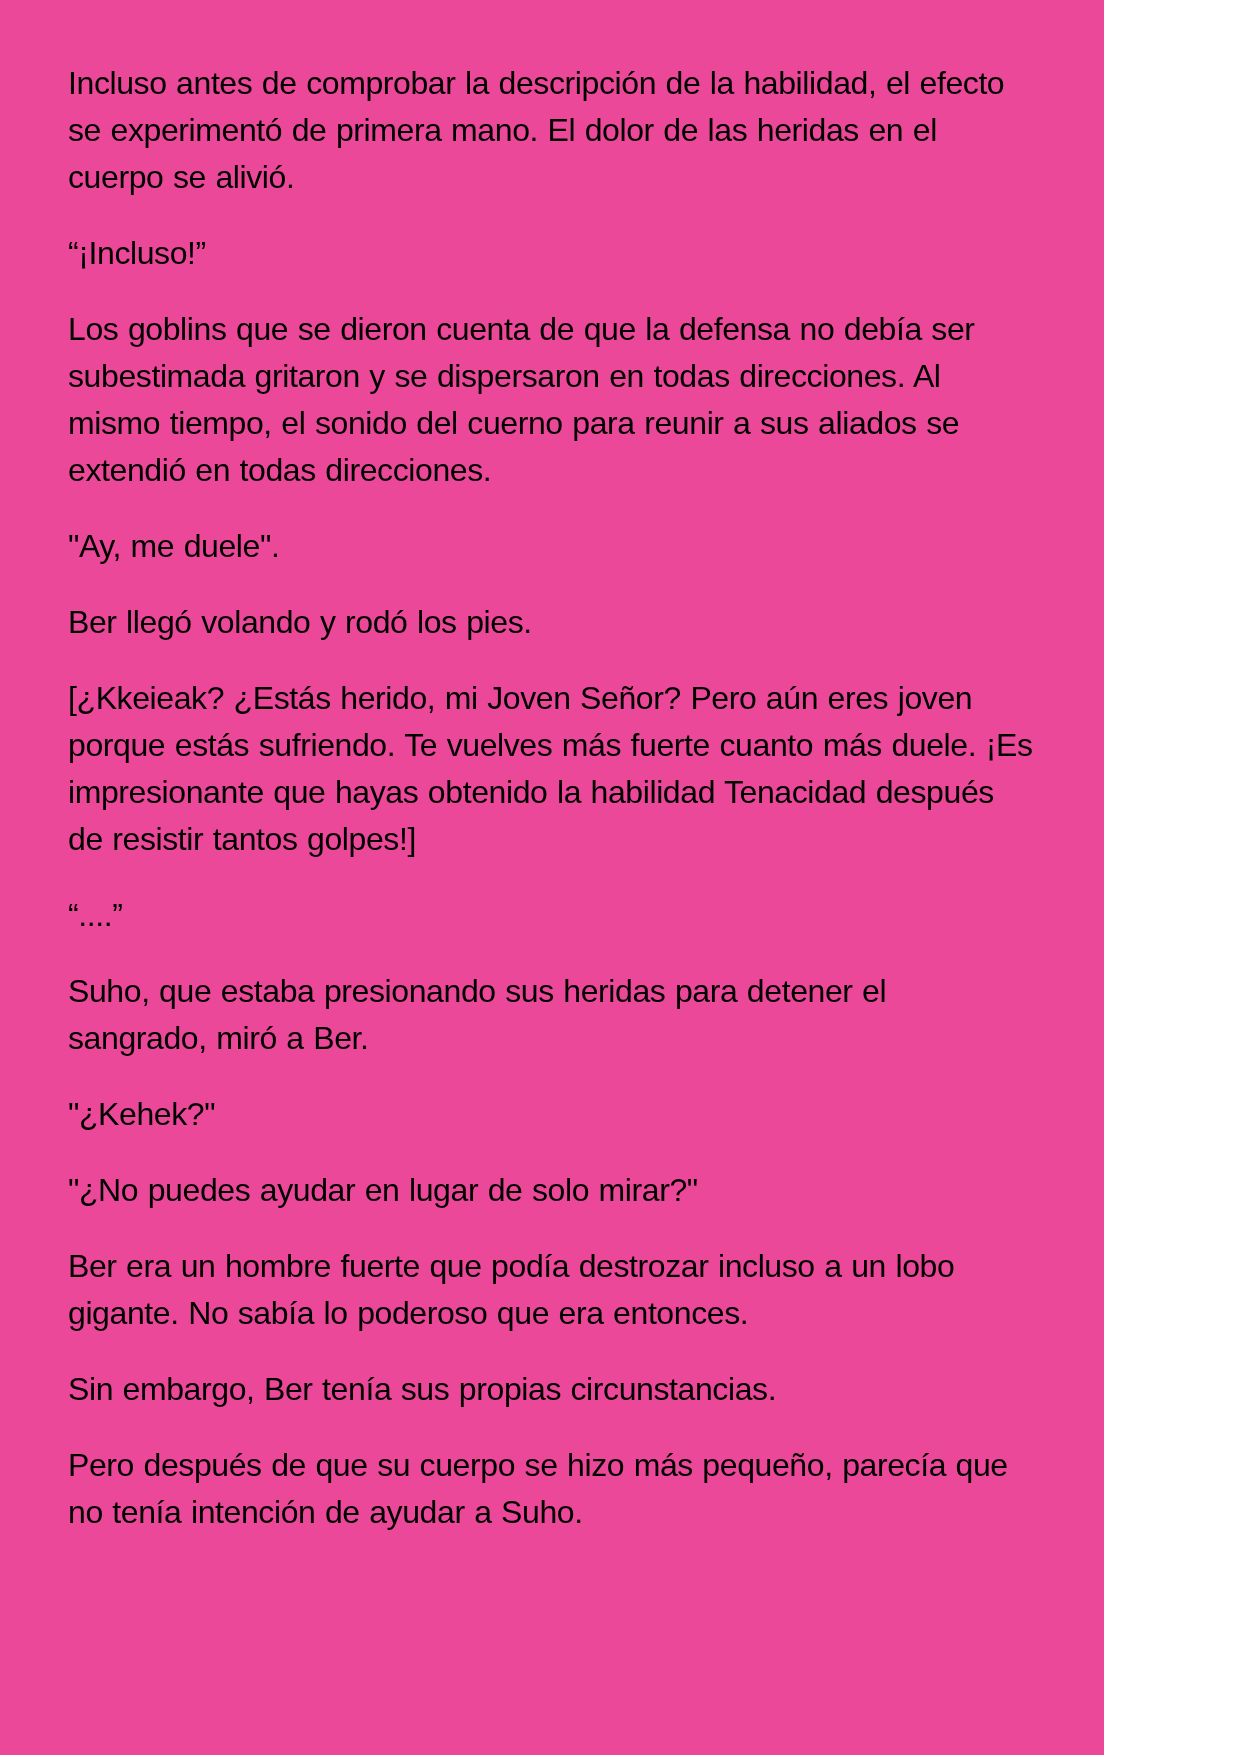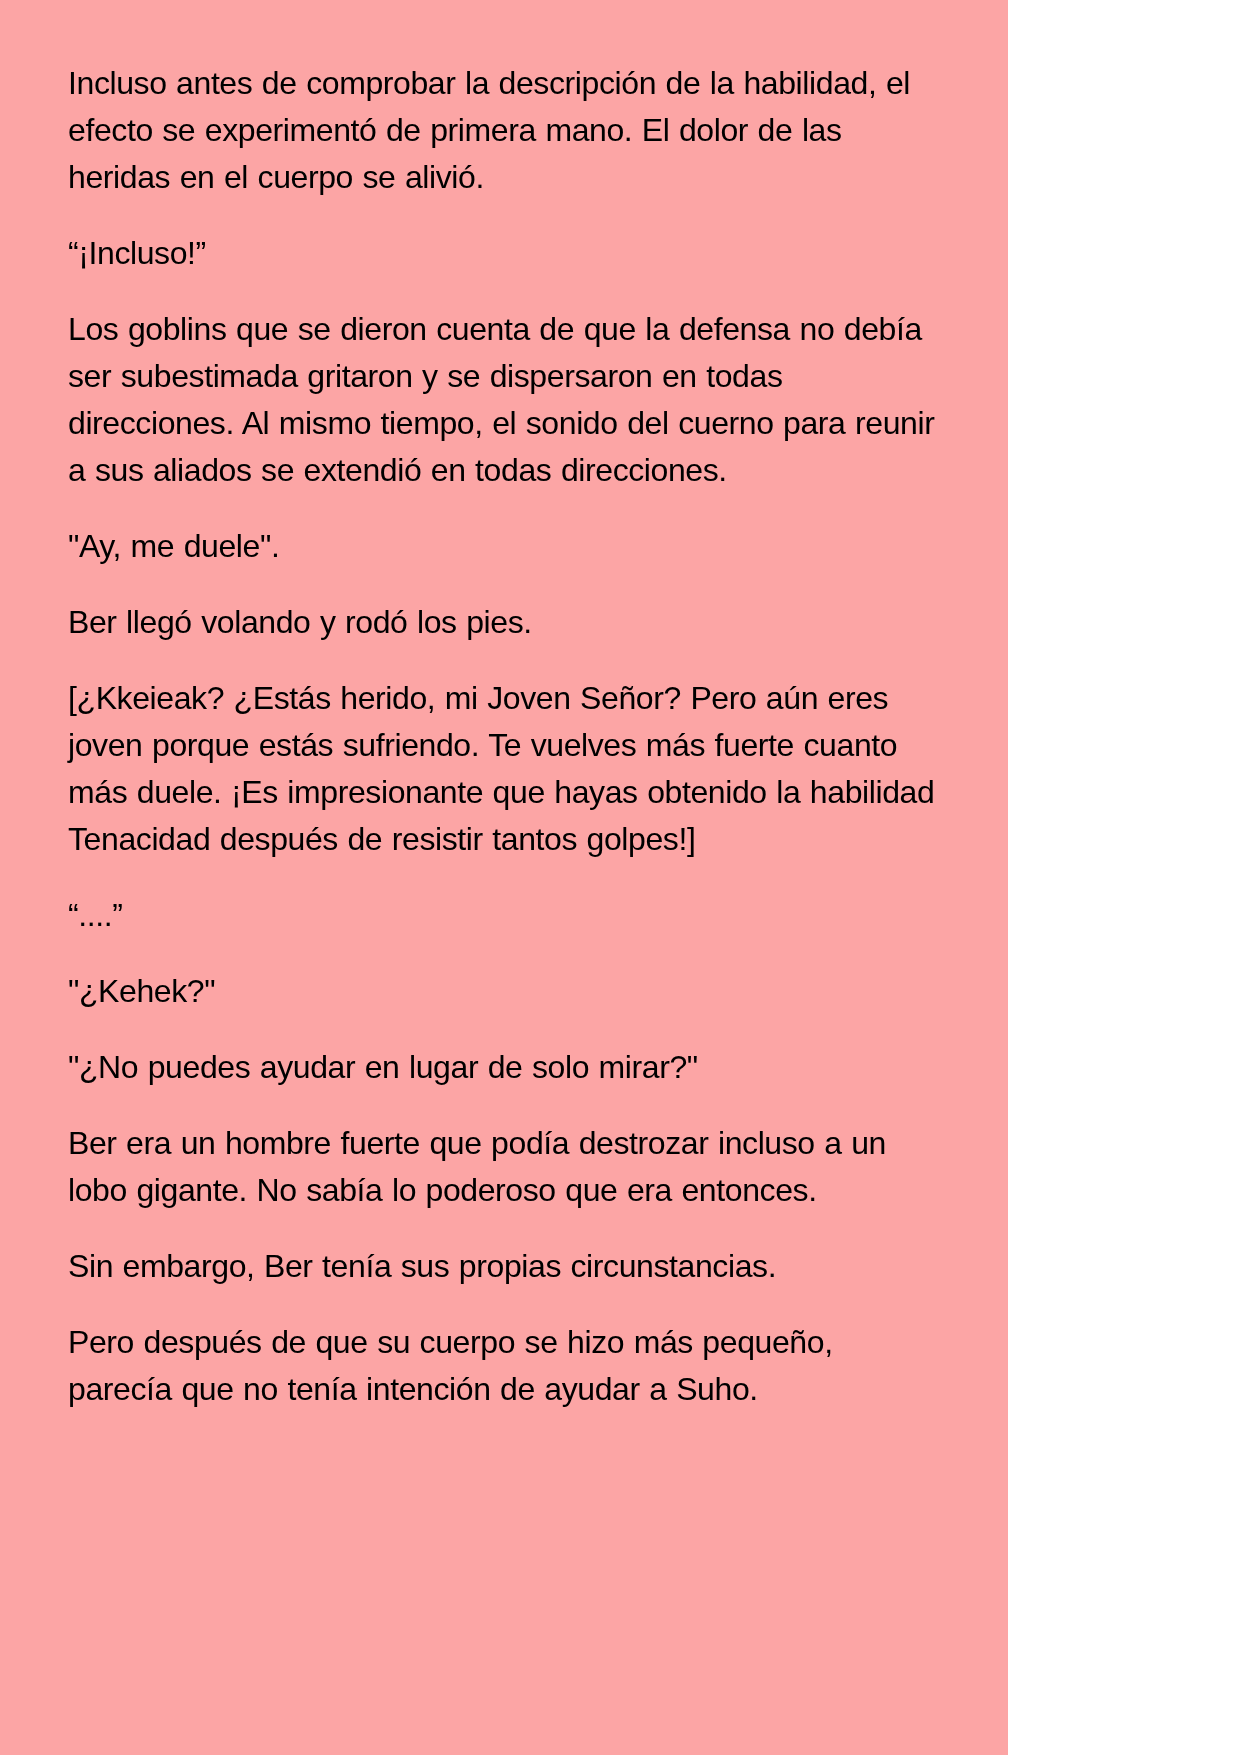--- a/index.html
+++ b/index.html
@@ -11,24 +11,24 @@
     width: 1241px;
     height: 1755px;
     overflow: hidden;
     box-sizing: border-box;
     font-family: "Liberation Sans", "DejaVu Sans", sans-serif;
     font-stretch: condensed;
     color: #000000;
   }
   .page {
     box-sizing: border-box;
-    width: 1008px;
+    width: 1104px;
     height: 1755px;
     padding: 60px 70px 0 68px;
-    background: #fca5a5;
+    background: #ec4899;
   }
   .content {
     max-width: 1030px;
   }
   p.para {
     margin: 0 0 29px 0;
     font-size: 32px;
     line-height: 47px;
     letter-spacing: -0.4px;
     word-spacing: 1px;
@@ -44,19 +44,20 @@
 
 <div class="page">
   <div class="content">
     <p class="para">Incluso antes de comprobar la descripción de la habilidad, el efecto se experimentó de primera mano. El dolor de las heridas en el cuerpo se alivió.</p>
     <p class="para">“¡Incluso!”</p>
     <p class="para">Los goblins que se dieron cuenta de que la defensa no debía ser subestimada gritaron y se dispersaron en todas direcciones. Al mismo tiempo, el sonido del cuerno para reunir a sus aliados se extendió en todas direcciones.</p>
     <p class="para">"Ay, me duele".</p>
     <p class="para">Ber llegó volando y rodó los pies.</p>
     <p class="para bold">[¿Kkeieak? ¿Estás herido, mi Joven Señor? Pero aún eres joven porque estás sufriendo. Te vuelves más fuerte cuanto más duele. ¡Es impresionante que hayas obtenido la habilidad Tenacidad después de resistir tantos golpes!]</p>
     <p class="para">“....”</p>
+    <p class="para">Suho, que estaba presionando sus heridas para detener el sangrado, miró a Ber.</p>
     <p class="para">"¿Kehek?"</p>
     <p class="para">"¿No puedes ayudar en lugar de solo mirar?"</p>
     <p class="para">Ber era un hombre fuerte que podía destrozar incluso a un lobo gigante. No sabía lo poderoso que era entonces.</p>
     <p class="para">Sin embargo, Ber tenía sus propias circunstancias.</p>
     <p class="para">Pero después de que su cuerpo se hizo más pequeño, parecía que no tenía intención de ayudar a Suho.</p>
   </div>
 </div>
 
 </body></html>

